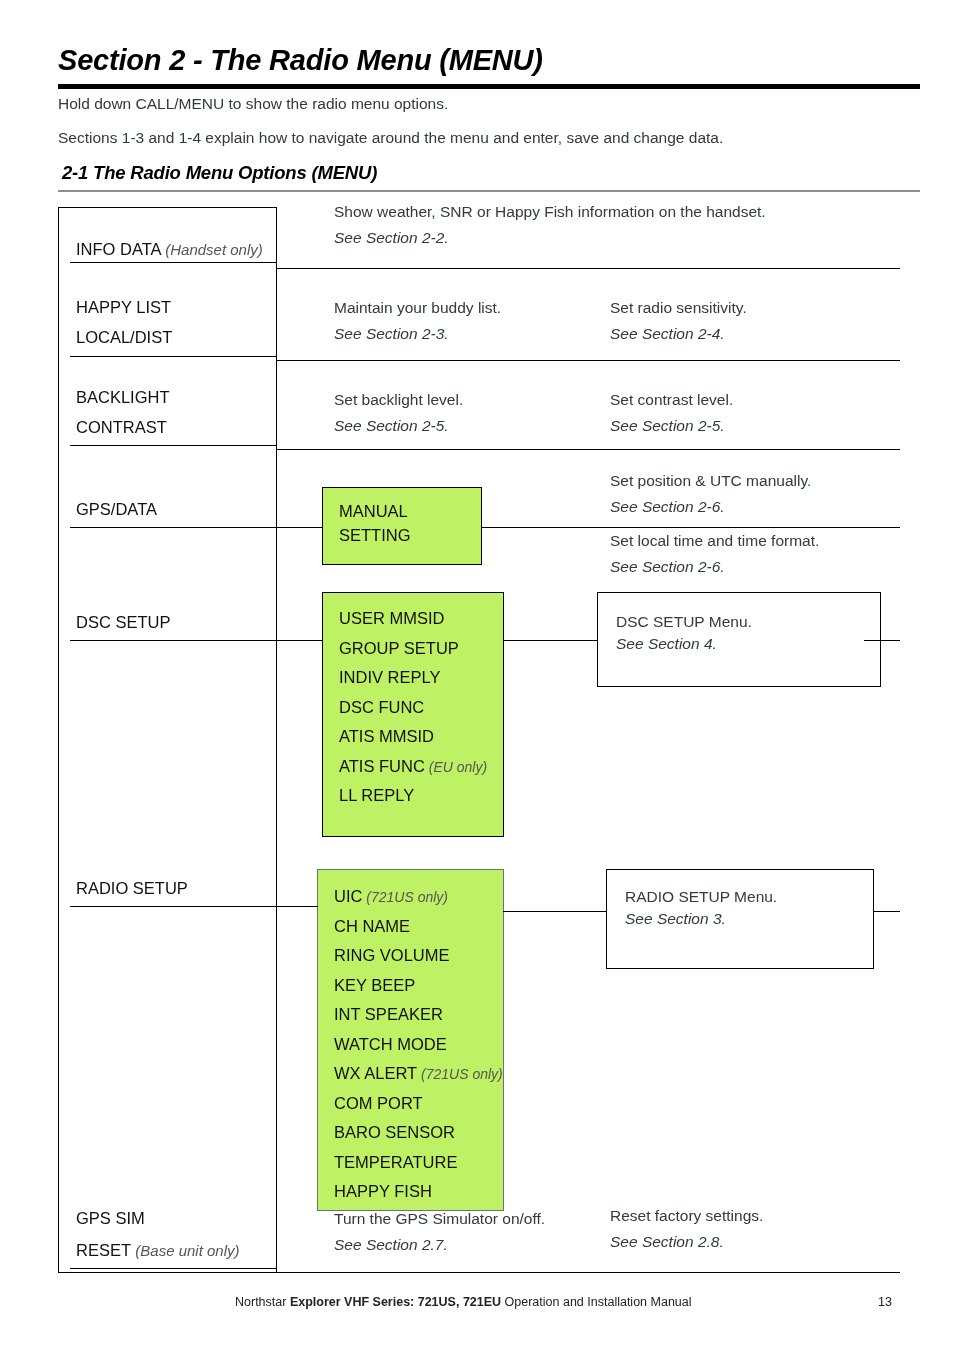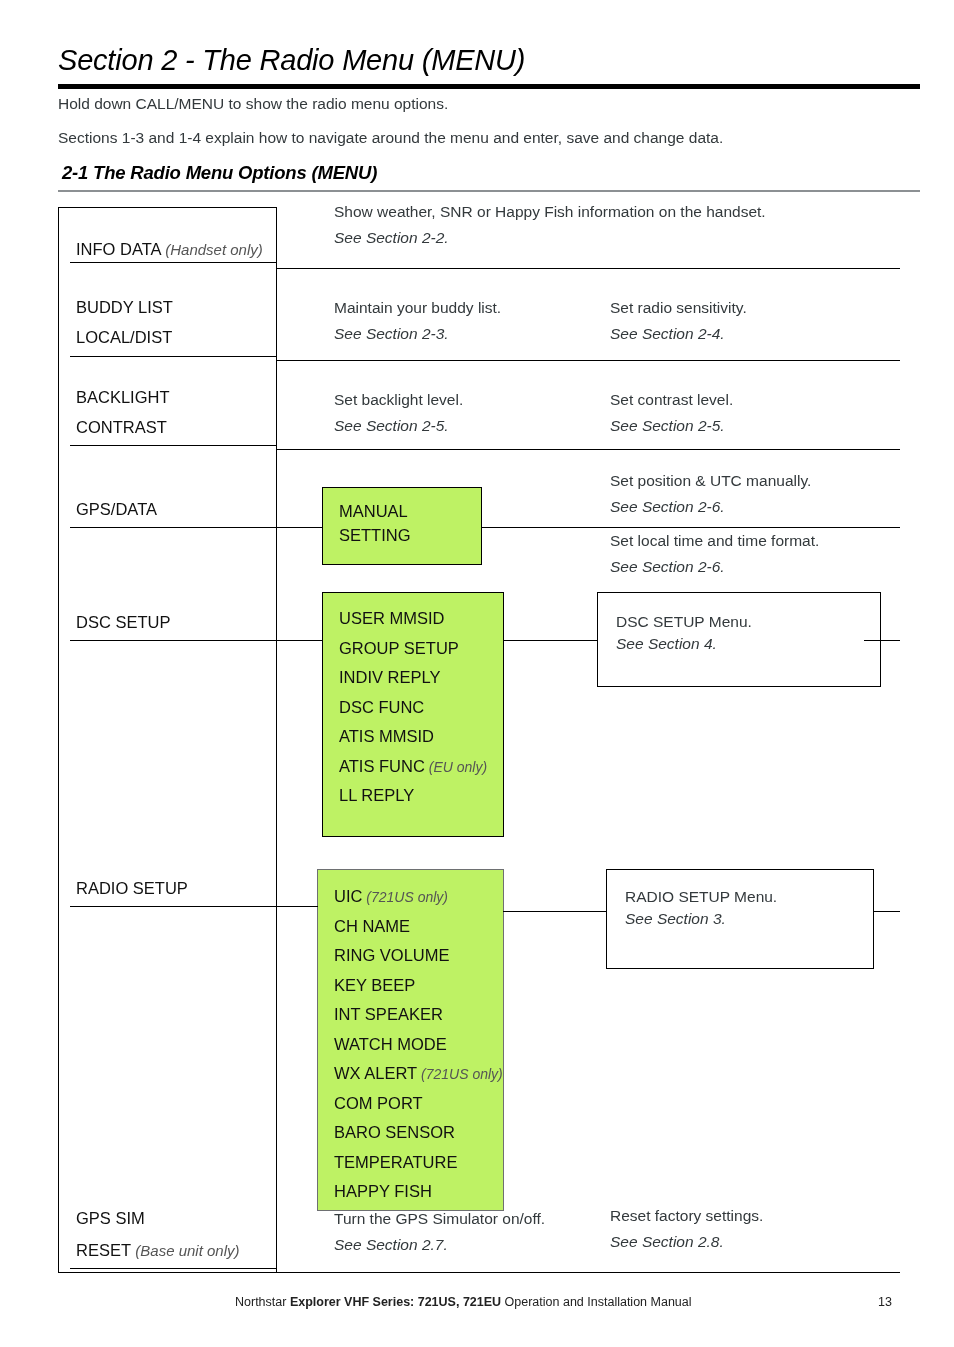--- a/index.html
+++ b/index.html
@@ -16,21 +16,21 @@
     overflow: hidden;
   }
 
   
   #page-title {
     position: absolute;
     left: 58px;
     top: 44px;
     width: 860px;
     font-size: 29px;
-    font-weight: normal;
+    font-weight: bold;
     font-style: italic;
     letter-spacing: -0.2px;
     color: #000;
   }
   #title-rule {
     position: absolute;
     left: 58px;
     top: 84px;
     width: 862px;
     height: 5px;
@@ -230,21 +230,21 @@
   <div class="left-label" style="top:240px">
     <span>INFO DATA </span><span class="qual">(Handset only)</span>
   </div>
   <div class="label-rule" style="top:262px"></div>
   <div class="desc col-a" style="top:203px">
     <span>Show weather, SNR or Happy Fish information on the handset.</span>
     <span class="see">See Section 2-2.</span>
   </div>
   <div class="row-divider" style="top:268px; width:624px"></div>
 
-  <div class="left-label" style="top:298px">BUDDY LIST</div>
+  <div class="left-label" style="top:298px">HAPPY LIST</div>
   <div class="left-label" style="top:328px">LOCAL/DIST</div>
   <div class="label-rule" style="top:356px"></div>
   <div class="desc col-a" style="top:299px">
     <span>Maintain your buddy list.</span>
     <span class="see">See Section 2-3.</span>
   </div>
   <div class="desc col-b" style="top:299px">
     <span>Set radio sensitivity.</span>
     <span class="see">See Section 2-4.</span>
   </div>

